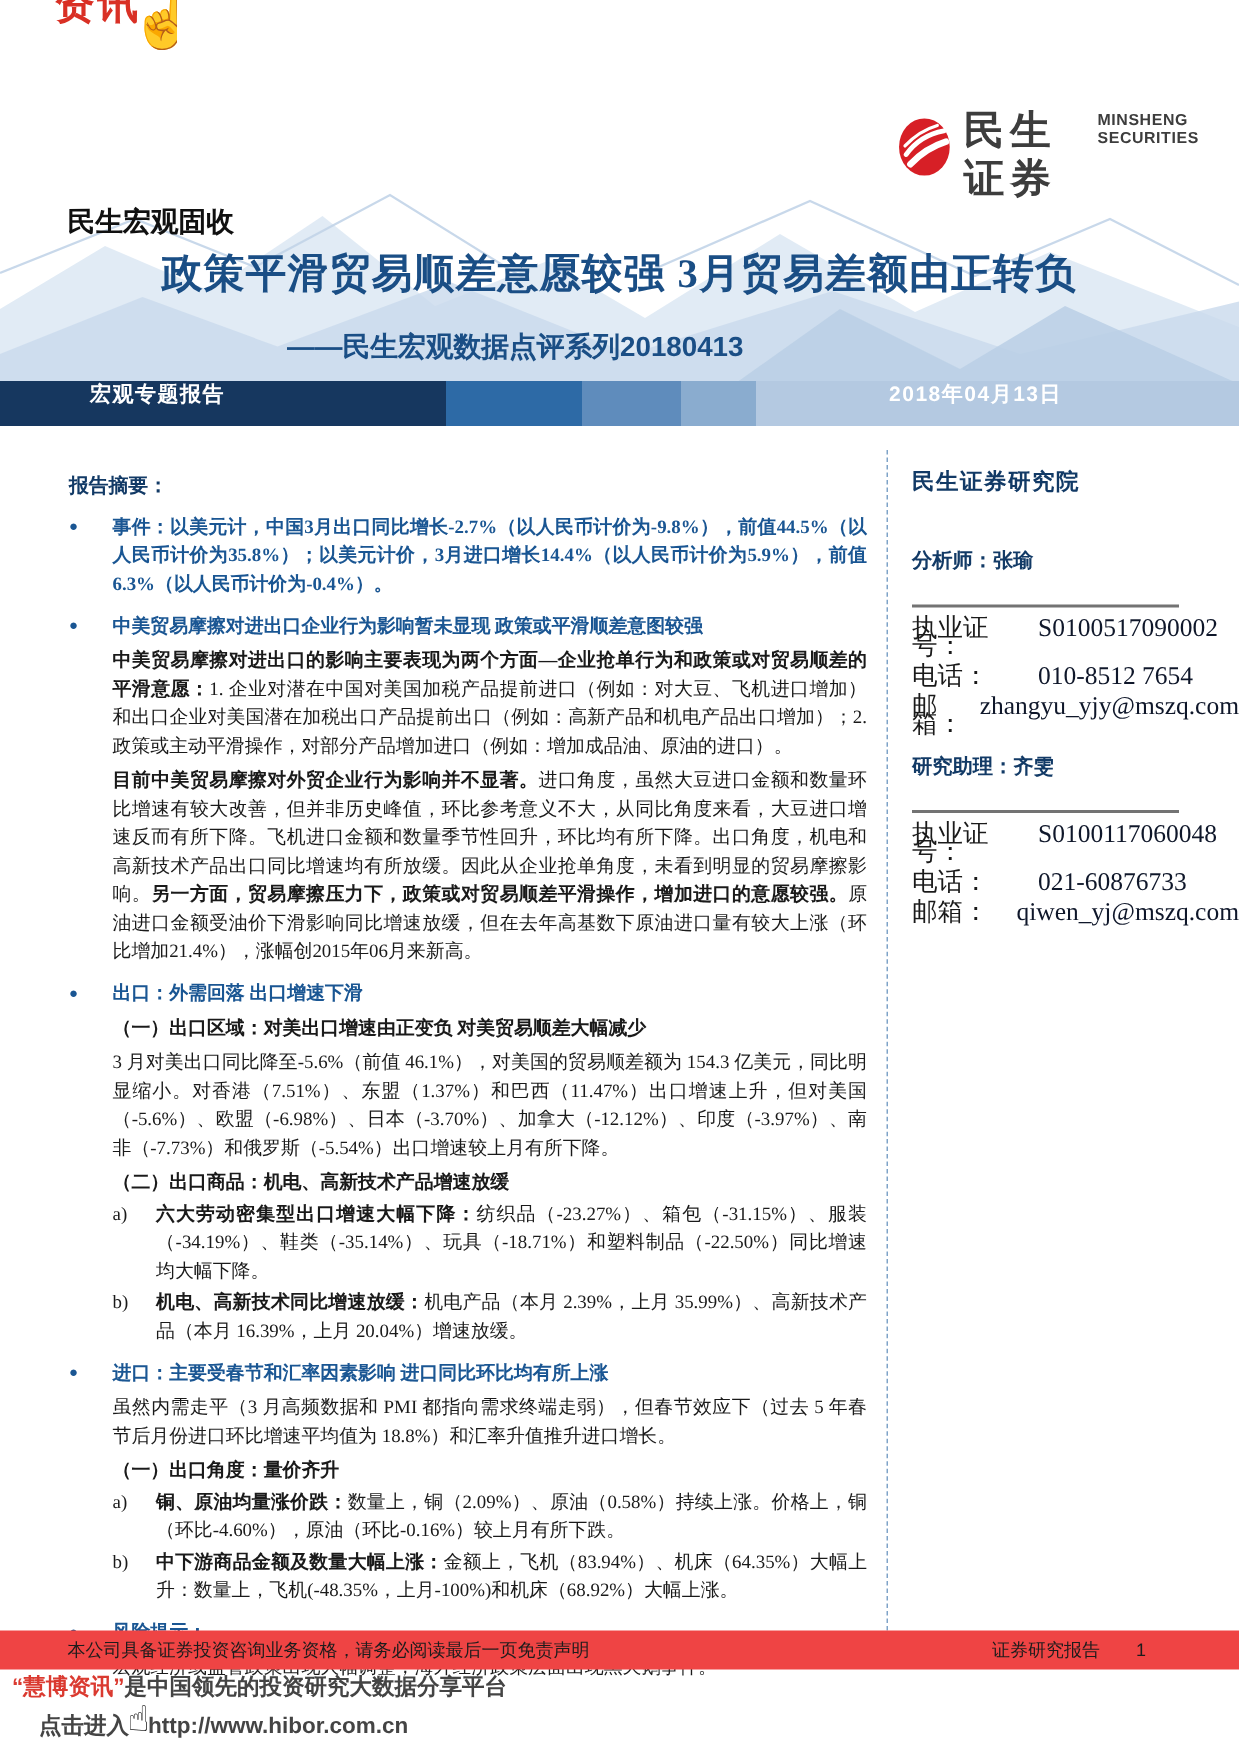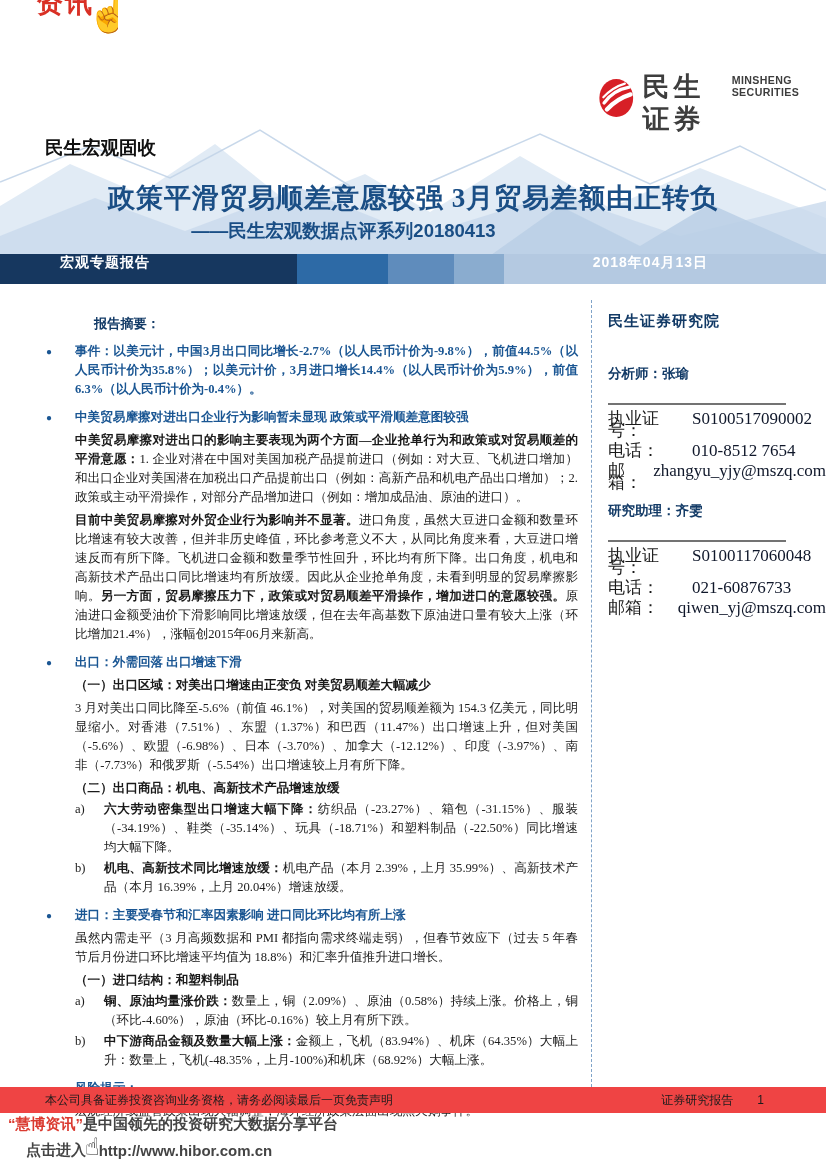--- a/index.html
+++ b/index.html
@@ -17,35 +17,35 @@
 
   
   #logo{position:absolute;left:599px;top:71px;display:flex;align-items:flex-start;z-index:2;}
   #logo .mark{width:48px;height:54px;}
   #logo .ltext{margin-left:9px;display:flex;flex-direction:row;}
   #logo .cn{font:bold 27px "Liberation Sans","DejaVu Sans",sans-serif;color:#3d3d3d;letter-spacing:4px;line-height:1.2;}
   #logo .en{font:bold 10.6px "Liberation Sans","DejaVu Sans",sans-serif;color:#3d3d3d;letter-spacing:.4px;margin-top:3px;}
 
   
   #section-label{position:absolute;left:45px;top:135px;font:bold 18.5px "Liberation Sans","DejaVu Sans",sans-serif;color:#101010;z-index:2;}
-  #report-title{position:absolute;left:0;top:180px;width:826px;text-align:center;
+  #report-title{position:absolute;left:0;top:164px;width:826px;text-align:center;
       font:bold 27px "Liberation Serif","DejaVu Serif",serif;color:#1A4E85;z-index:2;letter-spacing:1px;}
   #report-subtitle{position:absolute;left:0;top:218px;width:687px;text-align:center;
       font:bold 18.5px "Liberation Sans","DejaVu Sans",sans-serif;color:#1A4E85;z-index:2;}
 
   
   #date-bar{position:absolute;left:0;top:254px;width:826px;height:30px;z-index:3;display:flex;align-items:flex-start;
       background:linear-gradient(90deg,#16375F 0%,#16375F 36%,#2D6AA6 36%,#2D6AA6 47%,#5F8CBC 47%,#5F8CBC 55%,#8AACCF 55%,#8AACCF 61%,#B4C9E1 61%,#B4C9E1 100%);}
   #date-bar .bar-label{margin-left:60px;font:bold 14px "Liberation Sans","DejaVu Sans",sans-serif;color:#ffffff;letter-spacing:1px;}
   #date-bar .bar-date{margin-left:auto;margin-right:118px;font:bold 14px "Liberation Sans","DejaVu Sans",sans-serif;color:#ffffff;letter-spacing:1px;}
 
   
   #content{position:absolute;left:0;top:300px;width:826px;height:787px;display:flex;align-items:stretch;z-index:2;}
   #main{margin-left:46px;width:534px;font-size:12.6px;line-height:19px;}
-  #summary-heading{font-weight:bold;color:#123A66;margin-top:14px;font-size:13.2px;margin-left:48px;}
+  #summary-heading{font-weight:bold;color:#123A66;margin-top:14px;font-size:13.2px;}
 
   .block-bullet{display:flex;margin-top:9px;}
   .block-bullet .dot{width:29px;color:#1A5693;font-size:10px;line-height:19px;}
   .block-bullet .btxt{flex:1;color:#1A5693;font-weight:bold;text-align:justify;}
   .block-para{margin:4px 0 0 29px;text-align:justify;}
   .block-sub{margin:4px 0 0 29px;font-weight:bold;}
   .block-alpha{display:flex;margin:2px 0 0 29px;}
   .block-alpha .am{width:29px;}
   .block-alpha .atxt{flex:1;text-align:justify;}
   .seg-b{font-weight:bold;}
@@ -140,21 +140,21 @@
         </div>
         <div class="block-alpha">
           <span class="am">b)</span>
           <span class="atxt"><span class="seg-b">机电、高新技术同比增速放缓：</span><span>机电产品（本月 2.39%，上月 35.99%）、高新技术产品（本月 16.39%，上月 20.04%）增速放缓。</span></span>
         </div>
         <div class="block-bullet">
           <span class="dot">●</span>
           <span class="btxt"><span class="seg-b">进口：主要受春节和汇率因素影响 进口同比环比均有所上涨</span></span>
         </div>
         <div class="block-para"><span>虽然内需走平（3 月高频数据和 PMI 都指向需求终端走弱），但春节效应下（过去 5 年春节后月份进口环比增速平均值为 18.8%）和汇率升值推升进口增长。</span></div>
-        <div class="block-sub">（一）进口结构：和塑料制品</div>
+        <div class="block-sub">（一）出口角度：量价齐升</div>
         <div class="block-alpha">
           <span class="am">a)</span>
           <span class="atxt"><span class="seg-b">铜、原油均量涨价跌：</span><span>数量上，铜（2.09%）、原油（0.58%）持续上涨。价格上，铜（环比-4.60%），原油（环比-0.16%）较上月有所下跌。</span></span>
         </div>
         <div class="block-alpha">
           <span class="am">b)</span>
           <span class="atxt"><span class="seg-b">中下游商品金额及数量大幅上涨：</span><span>金额上，飞机（83.94%）、机床（64.35%）大幅上升：数量上，飞机(-48.35%，上月-100%)和机床（68.92%）大幅上涨。</span></span>
         </div>
         <div class="block-bullet">
           <span class="dot">●</span>

